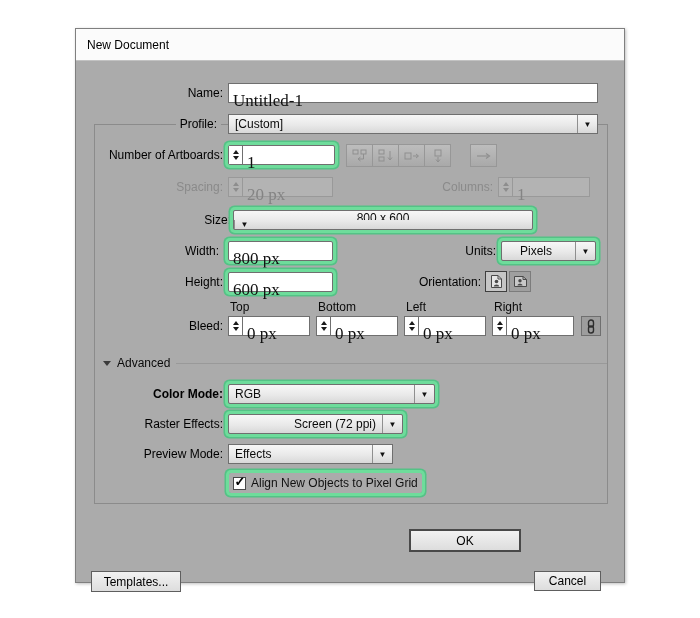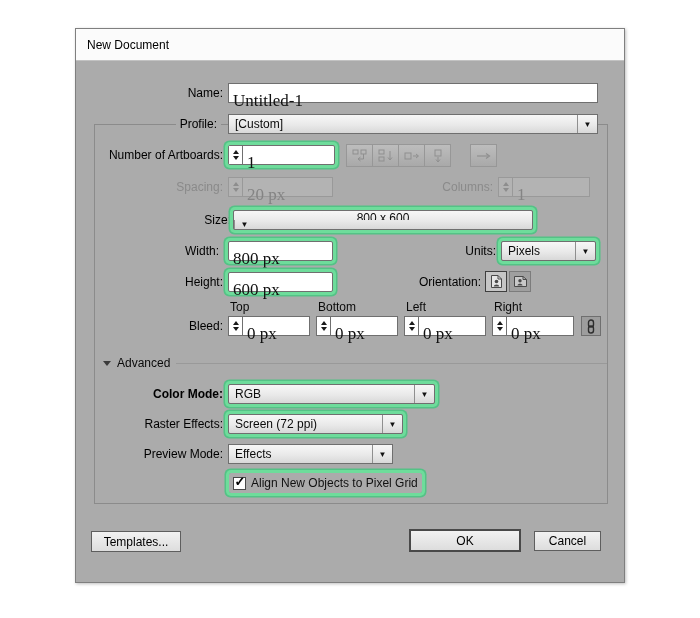--- a/index.html
+++ b/index.html
@@ -56,21 +56,21 @@
              border-right:4.5px solid transparent; border-top:5.5px solid #3b3b3b; }
   .adv-line { position:absolute; height:1px; background:#999999; }
   .adv-text { position:absolute; height:16px; line-height:16px; color:#0a0a0a; }
 
   .cbrow { position:absolute; display:flex; align-items:center; gap:5px; height:20px; padding:0 4px; width:max-content; }
   .cb { width:13px; height:13px; background:#fff; border:1px solid #4a4a4a; position:relative; }
   .ck { position:absolute; left:0.5px; top:-4px; font-size:13px; font-weight:bold; color:#000; }
 
   .btn { position:absolute; display:flex; align-items:center; justify-content:center;
          background:linear-gradient(#f2f2f2,#dddddd); color:#000; cursor:default; }
-  .btn-plain { border:1px solid #5e5e5e; }
+  .btn-plain { border:1px solid #5e5e5e;margin-top:40px; }
   .btn-default { border:2px solid #494949; }
 </style>
 </head>
 <body>
 
 <div class="dialog">
 
   <div class="titlebar">
     <span>New Document</span>
   </div>
@@ -157,21 +157,21 @@
   <div class="dd hl" style="left:157px;top:181px;width:300px;flex-direction:column;">
     <span class="dd-label">800 x 600</span>
     <span class="dd-arw">▼</span>
   </div>
 
   <div class="lbl" style="left:0;top:212px;width:143px;">Width:</div>
   <div class="field hl" style="left:152px;top:212px;width:105px;">
     <input value="800 px" style="">
   </div>
   <div class="lbl" style="left:350px;top:212px;width:70px;">Units:</div>
-  <div class="dd hl" style="left:425px;top:212px;width:95px;">
+  <div class="dd hl" style="left:425px;top:212px;width:95px;padding-left:12px;">
     <span class="dd-label">Pixels</span>
     <span class="dd-arw">▼</span>
   </div>
 
   <div class="lbl" style="left:0;top:243px;width:147px;">Height:</div>
   <div class="field hl" style="left:152px;top:243px;width:105px;">
     <input value="600 px" style="">
   </div>
   <div class="lbl" style="left:295px;top:243px;width:110px;">Orientation:</div>
   <div class="iconbtn orient sel" style="left:409px;top:242px;">
@@ -236,21 +236,21 @@
   <div class="adv-text" style="left:41px;top:326px;">Advanced</div>
   <div class="adv-line" style="left:100px;top:334px;width:431px;"></div>
 
   <div class="lbl" style="left:0;top:355px;width:147px;font-weight:bold;">Color Mode:</div>
   <div class="dd hl" style="left:152px;top:355px;width:207px;">
     <span class="dd-label">RGB</span>
     <span class="dd-arw">▼</span>
   </div>
 
   <div class="lbl" style="left:0;top:385px;width:147px;">Raster Effects:</div>
-  <div class="dd hl" style="left:152px;top:385px;width:175px;">
+  <div class="dd hl" style="left:152px;top:385px;width:175px;text-align:right;">
     <span class="dd-label">Screen (72 ppi)</span>
     <span class="dd-arw">▼</span>
   </div>
 
   <div class="lbl" style="left:0;top:415px;width:147px;">Preview Mode:</div>
   <div class="dd" style="left:152px;top:415px;width:165px;">
     <span class="dd-label">Effects</span>
     <span class="dd-arw">▼</span>
   </div>
 

